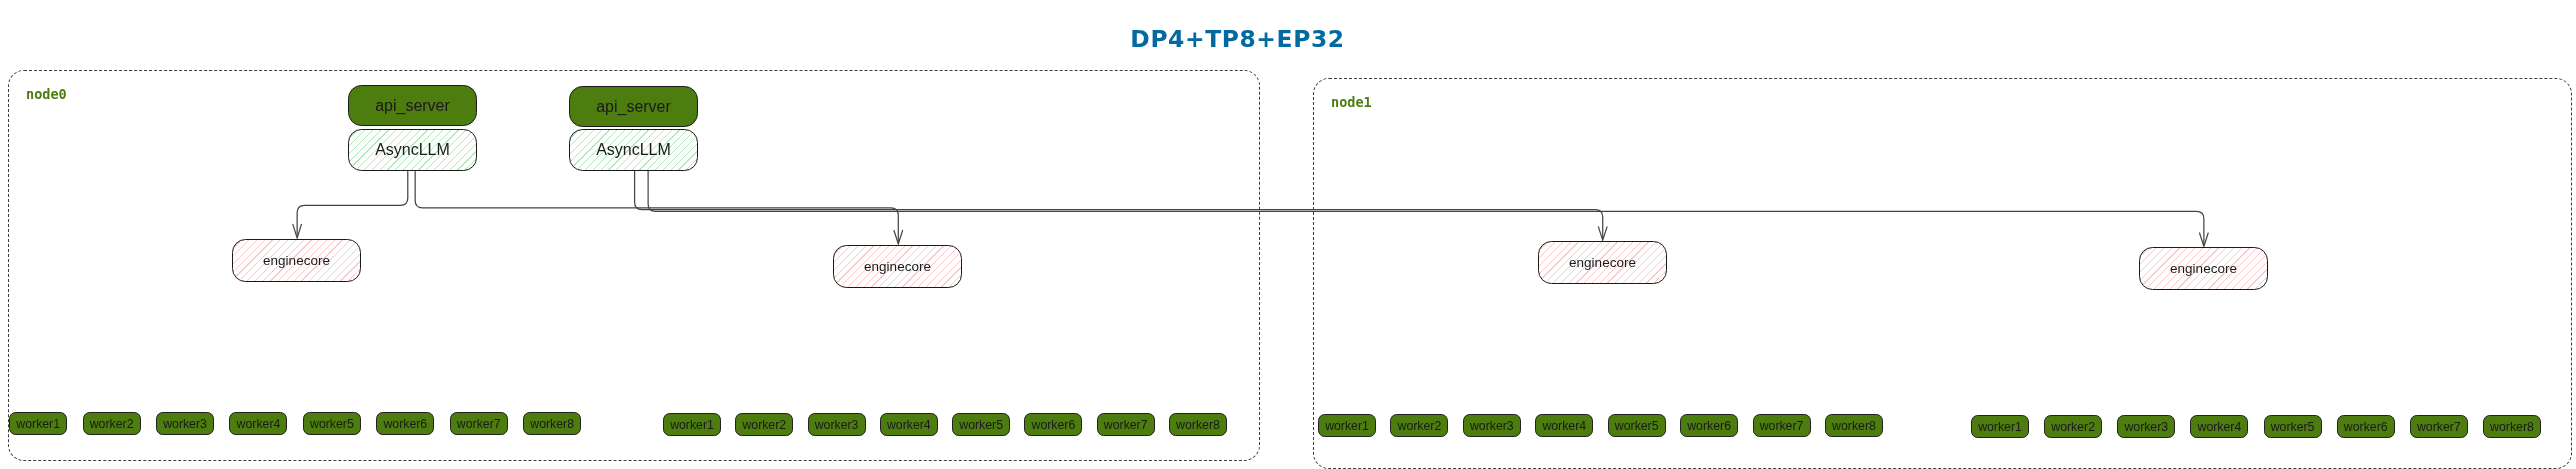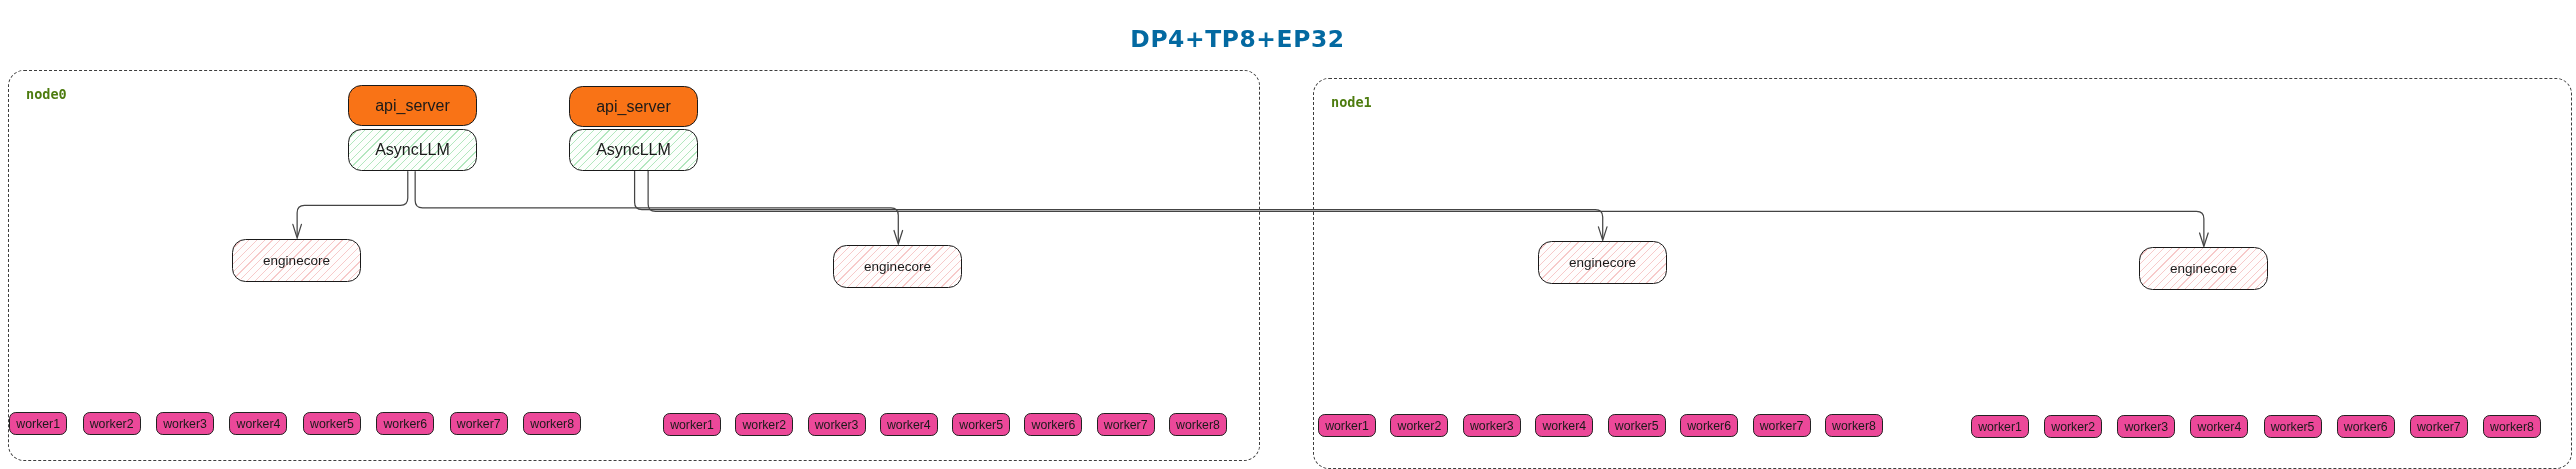--- a/index.html
+++ b/index.html
@@ -36,21 +36,21 @@
     font-size:13.5px;font-weight:600;
     color:#4d7c0f;
   }
   .box{
     position:absolute;
     box-sizing:border-box;
     border:1.5px solid #1a1a1a;
     border-radius:13.5px;
     display:flex;align-items:center;justify-content:center;
     font-size:16px;
-    background:#f97316;
+    background:#4d7c0f;
     z-index:2;
   }
   .box.pair{width:129px;height:41px;}
   .box.engine{
     width:129px;height:43px;
     font-size:13.5px;
     background-color:#fffdfd;
     background-image:repeating-linear-gradient(135deg,
       rgba(240,160,160,0.55) 0px, rgba(240,160,160,0.55) 0.9px, transparent 0.9px, transparent 5.5px);
   }
@@ -63,21 +63,21 @@
     position:absolute;
     display:flex;
     justify-content:space-between;
     z-index:2;
   }
   .worker{
     width:58px;height:23.4px;
     box-sizing:border-box;
     border:1.2px solid #222222;
     border-radius:6.8px;
-    background:#ec4899;
+    background:#4d7c0f;
     display:flex;align-items:center;justify-content:center;
     font-size:12.3px;
     flex:0 0 auto;
   }
 </style>
 </head>
 <body>
 
 <div class="canvas">
 

